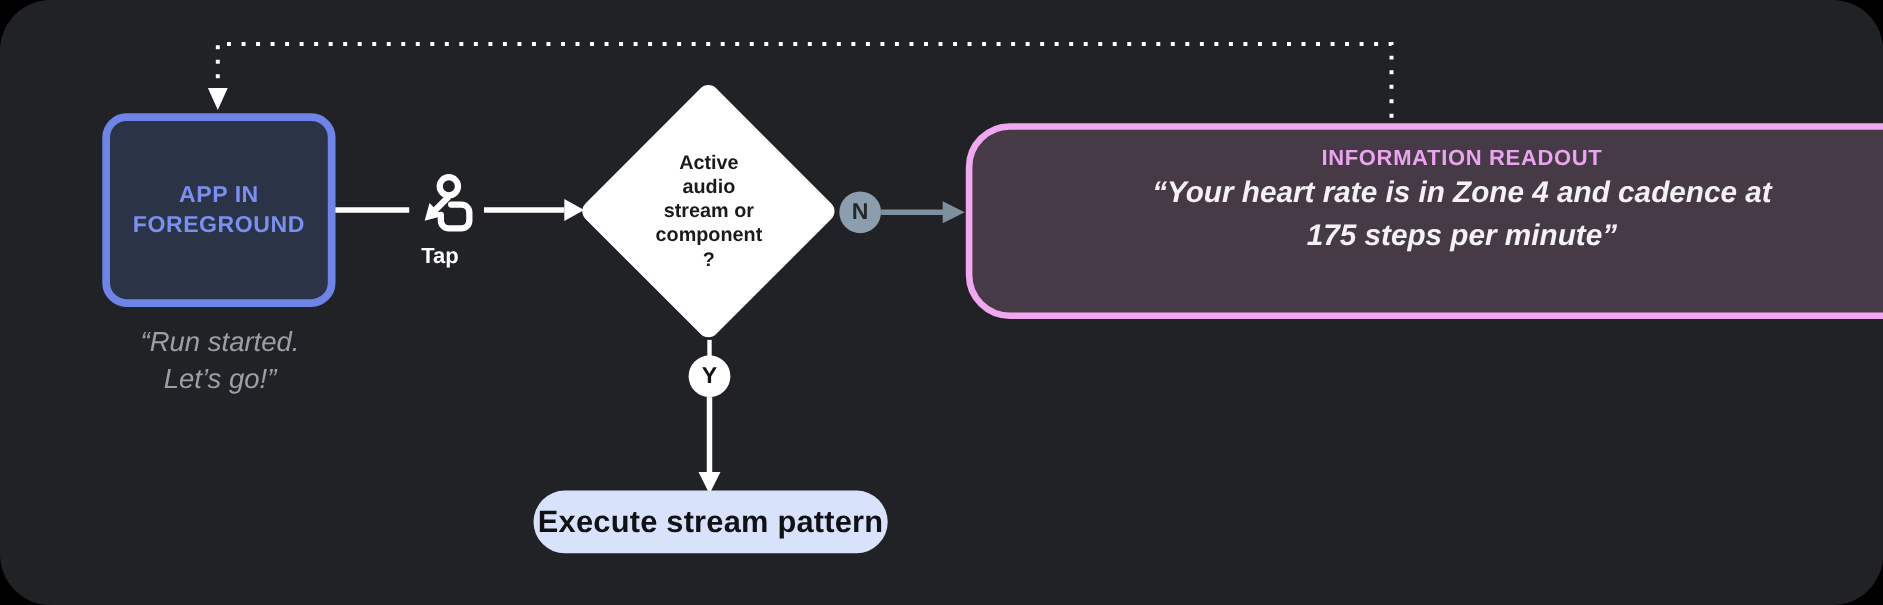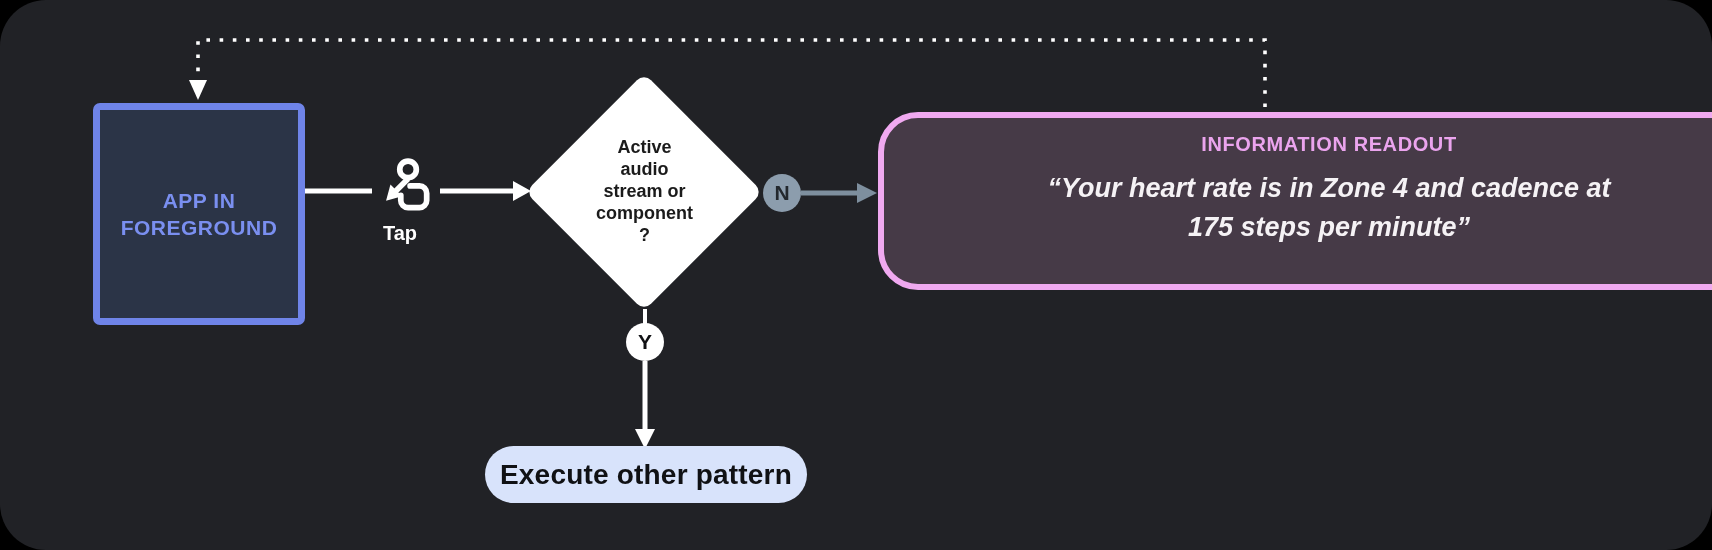--- a/index.html
+++ b/index.html
@@ -3,22 +3,22 @@
 <meta charset="utf-8">
 <style>
   html,body{margin:0;padding:0;background:#000;}
   body{font-family:"Liberation Sans", sans-serif; -webkit-font-smoothing:antialiased;}
   .stage{position:relative;width:1712px;height:550px;background:#000;overflow:hidden;}
   .panel{position:absolute;inset:0;background:#212226;border-radius:46px;}
   .abs{position:absolute;}
   svg.connectors{position:absolute;left:0;top:0;width:1712px;height:550px;pointer-events:none;}
 
   
-  .app-box{left:93px;top:103px;width:212px;height:222px;background:#2B3447;
-    border:7px solid #6F84E8;border-radius:7px;box-sizing:border-box;
+  .app-box{left:93px;top:103px;width:212px;height:176px;background:#2B3447;
+    border:7px solid #6F84E8;border-radius:22px;box-sizing:border-box;
     display:flex;align-items:center;justify-content:center;}
   .app-box .label{color:#7A8FF0;font-weight:bold;font-size:21px;line-height:1.3;
     text-align:center;letter-spacing:.5px;white-space:pre-line;}
   .app-caption{left:50px;top:295px;width:300px;text-align:center;color:#9AA0A6;
     font-style:italic;font-size:25px;line-height:1.35;white-space:pre-line;}
 
   
   .tap-icon{left:378px;top:158px;width:58px;height:58px;}
   .tap-label{left:358px;top:222px;width:84px;text-align:center;color:#fff;
     font-weight:bold;font-size:20px;}
@@ -35,21 +35,21 @@
     justify-content:center;font-weight:bold;font-size:21px;box-sizing:border-box;}
   .badge-n{left:763px;top:174px;background:#8C9DAD;color:#23282d;}
   .badge-y{left:626px;top:323px;background:#fff;color:#101114;}
 
   
   .readout{left:878px;top:112px;width:902px;height:178px;background:#463A47;
     border:6px solid #F0A9F0;border-radius:40px;box-sizing:border-box;
     display:flex;flex-direction:column;align-items:center;}
   .readout .title{margin-top:15px;color:#EBA4EE;font-weight:bold;font-size:20px;
     letter-spacing:.6px;}
-  .readout .quote{margin-top:13px;color:#F5F2F5;font-weight:bold;font-style:italic;
+  .readout .quote{color:#F5F2F5;font-weight:bold;font-style:italic;
     font-size:27px;line-height:1.45;text-align:center;white-space:pre-line;}
 
   
   .pill{left:485px;top:446px;width:322px;height:57px;background:#D8E3FB;
     border-radius:29px;display:flex;align-items:center;justify-content:center;}
   .pill .label{color:#101114;font-weight:bold;font-size:28px;letter-spacing:.2px;}
 </style>
 </head>
 <body>
 
@@ -72,20 +72,22 @@
     <polygon points="635,429 655,429 645,449" fill="#FFFFFF"></polygon>
 
     <polyline points="1265,107 1265,40 198,40 198,79" fill="none" stroke="#FFFFFF" stroke-width="3.6" stroke-dasharray="3.6 9.6"></polyline>
     <polygon points="189,80 207,80 198,100" fill="#FFFFFF"></polygon>
   </svg>
 
   <div class="abs app-box">
     <div class="label">APP IN
 FOREGROUND</div>
   </div>
+  <div class="abs app-caption">“Run started.
+Let’s go!”</div>
 
   <svg class="abs tap-icon" viewBox="0 0 56 56" xmlns="http://www.w3.org/2000/svg">
     <circle cx="29" cy="11" r="8" fill="none" stroke="#FFFFFF" stroke-width="5.5"></circle>
     <g transform="rotate(45 29 20)">
       <line x1="29" y1="20" x2="29" y2="38" stroke="#FFFFFF" stroke-width="5.5"></line>
       <polygon points="21,36 37,36 29,50" fill="#FFFFFF"></polygon>
     </g>
     <path d="M31 27 h9 a7 7 0 0 1 7 7 v7 a7 7 0 0 1 -7 7 h-11 a7 7 0 0 1 -7 -7 v-5" fill="none" stroke="#FFFFFF" stroke-width="5.5" stroke-linecap="round" stroke-linejoin="round"></path>
   </svg>
   <div class="abs tap-label">Tap</div>
@@ -101,15 +103,15 @@
   <div class="abs badge badge-n">N</div>
   <div class="abs badge badge-y">Y</div>
 
   <div class="abs readout">
     <div class="title">INFORMATION READOUT</div>
     <div class="quote">“Your heart rate is in Zone 4 and cadence at
 175 steps per minute”</div>
   </div>
 
   <div class="abs pill">
-    <div class="label">Execute other pattern</div>
+    <div class="label">Execute stream pattern</div>
   </div>
 </div>
 
 </body></html>

